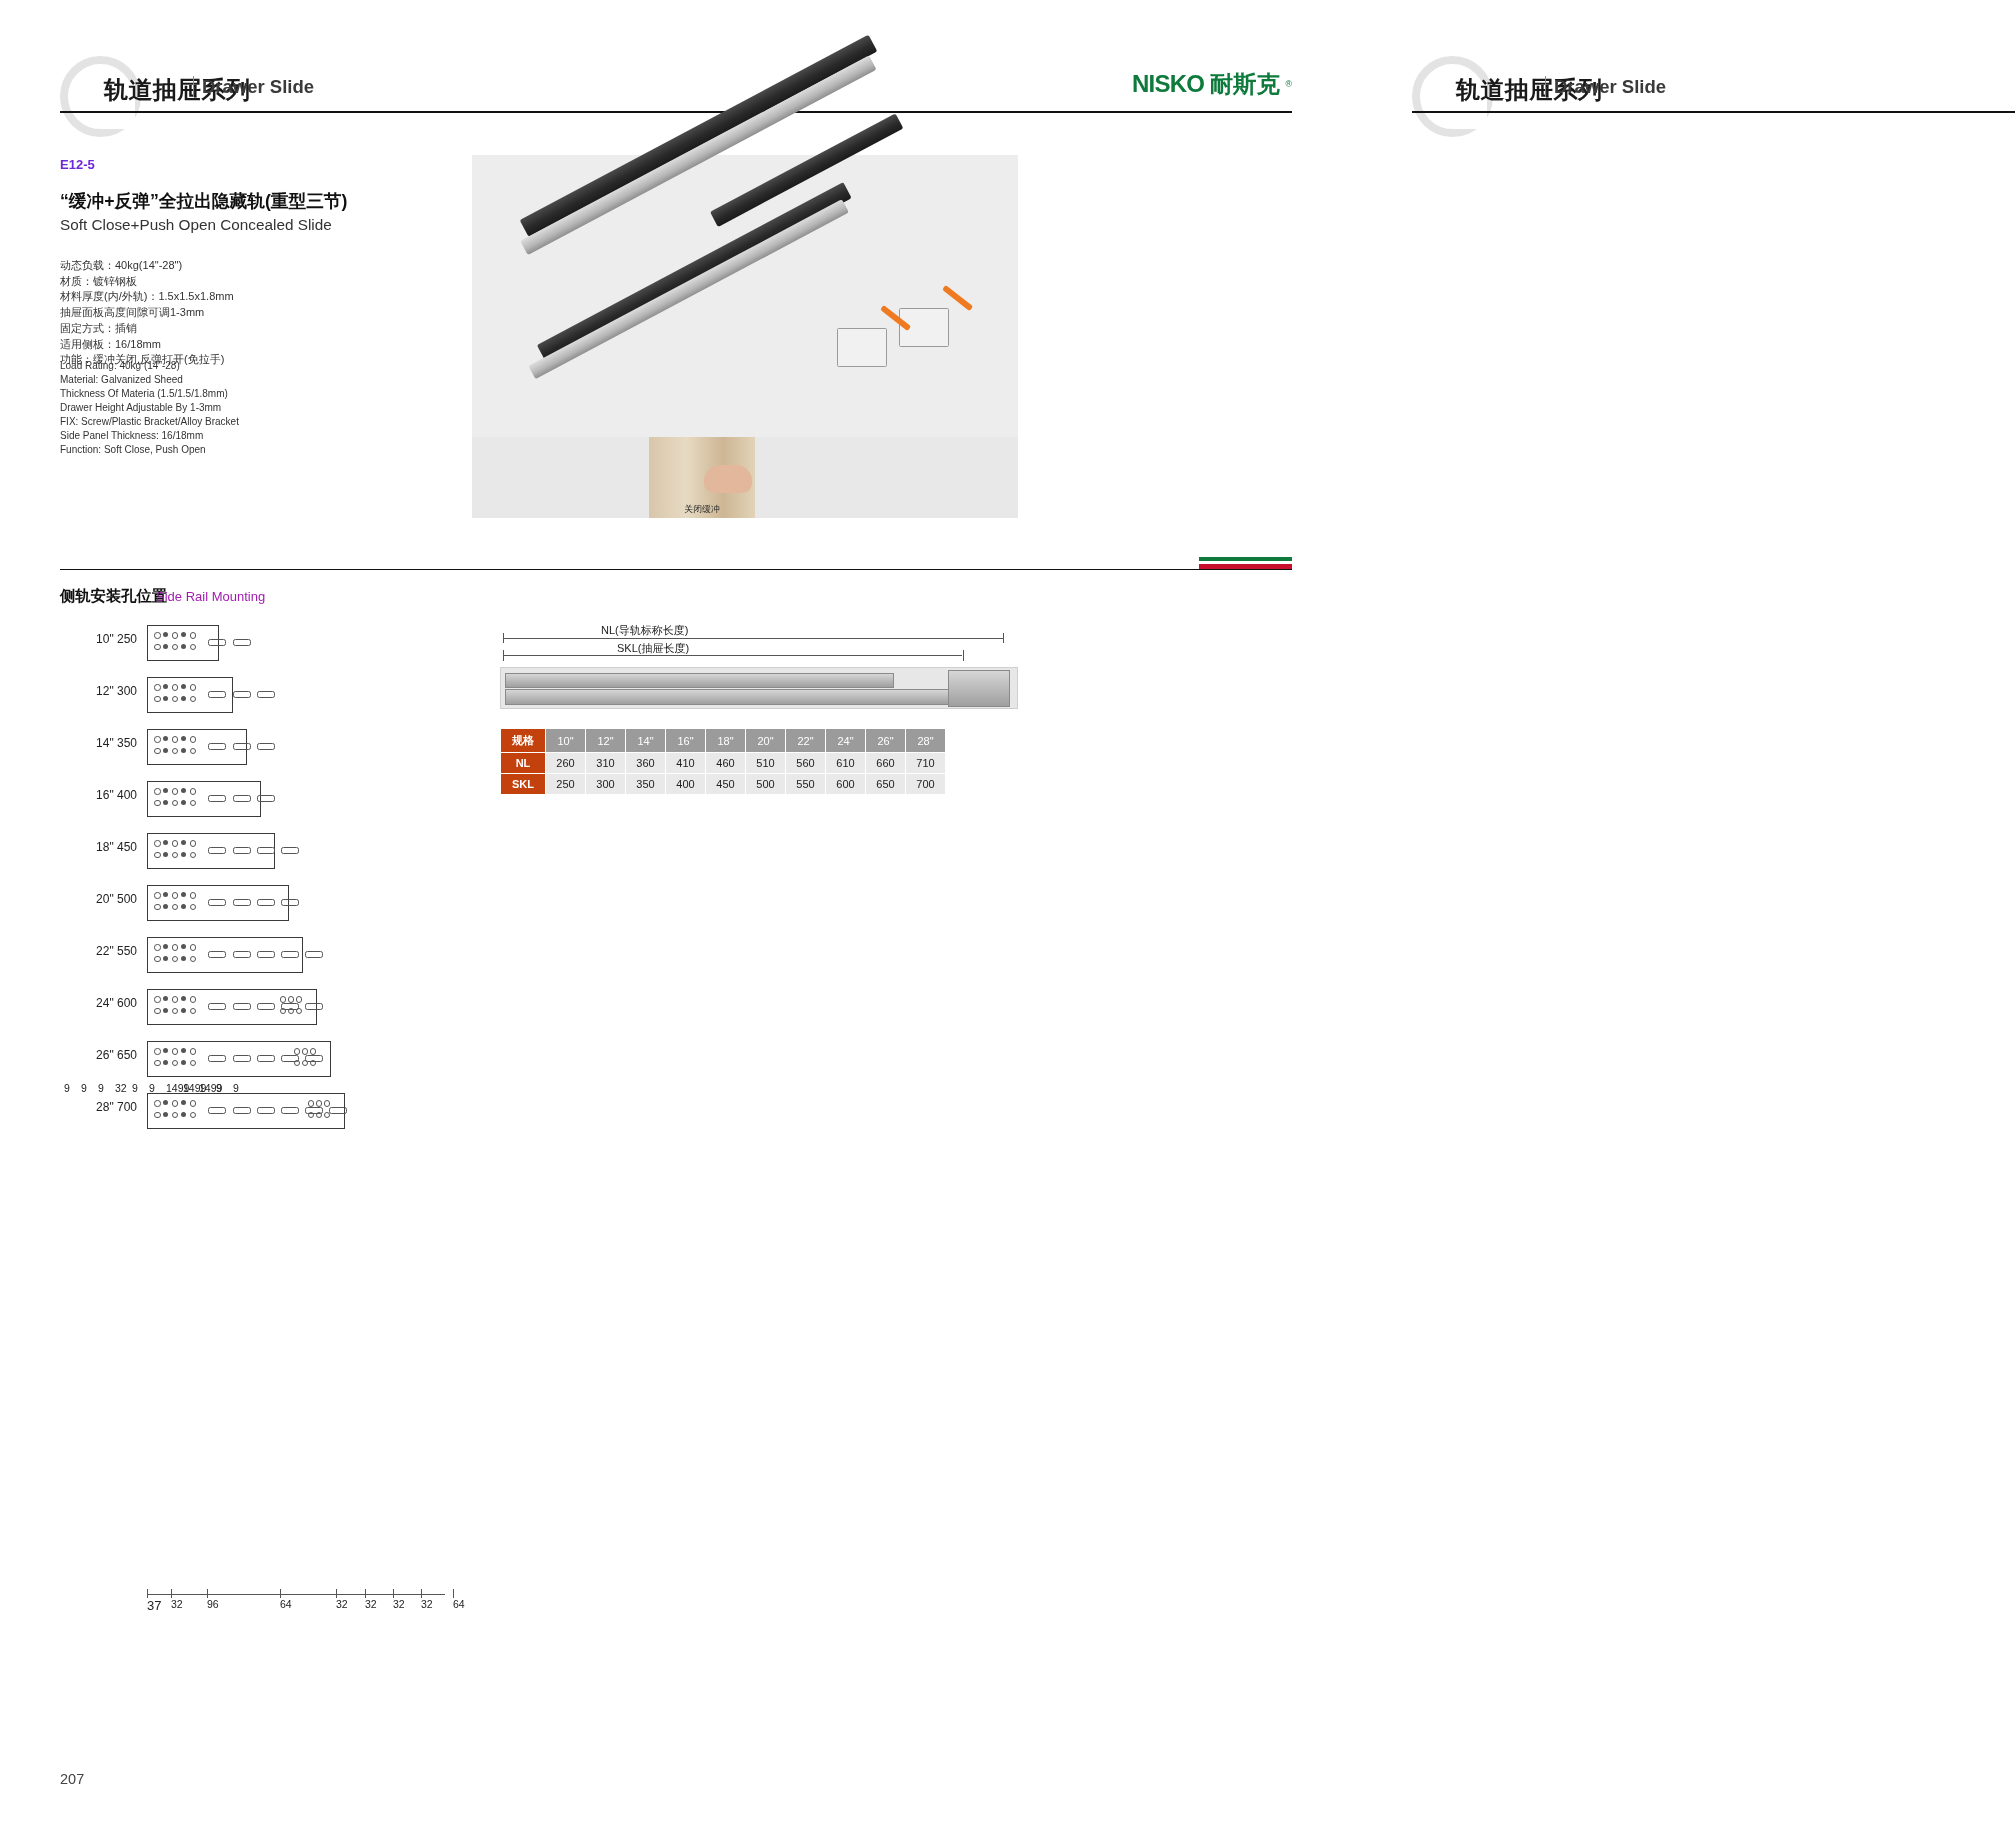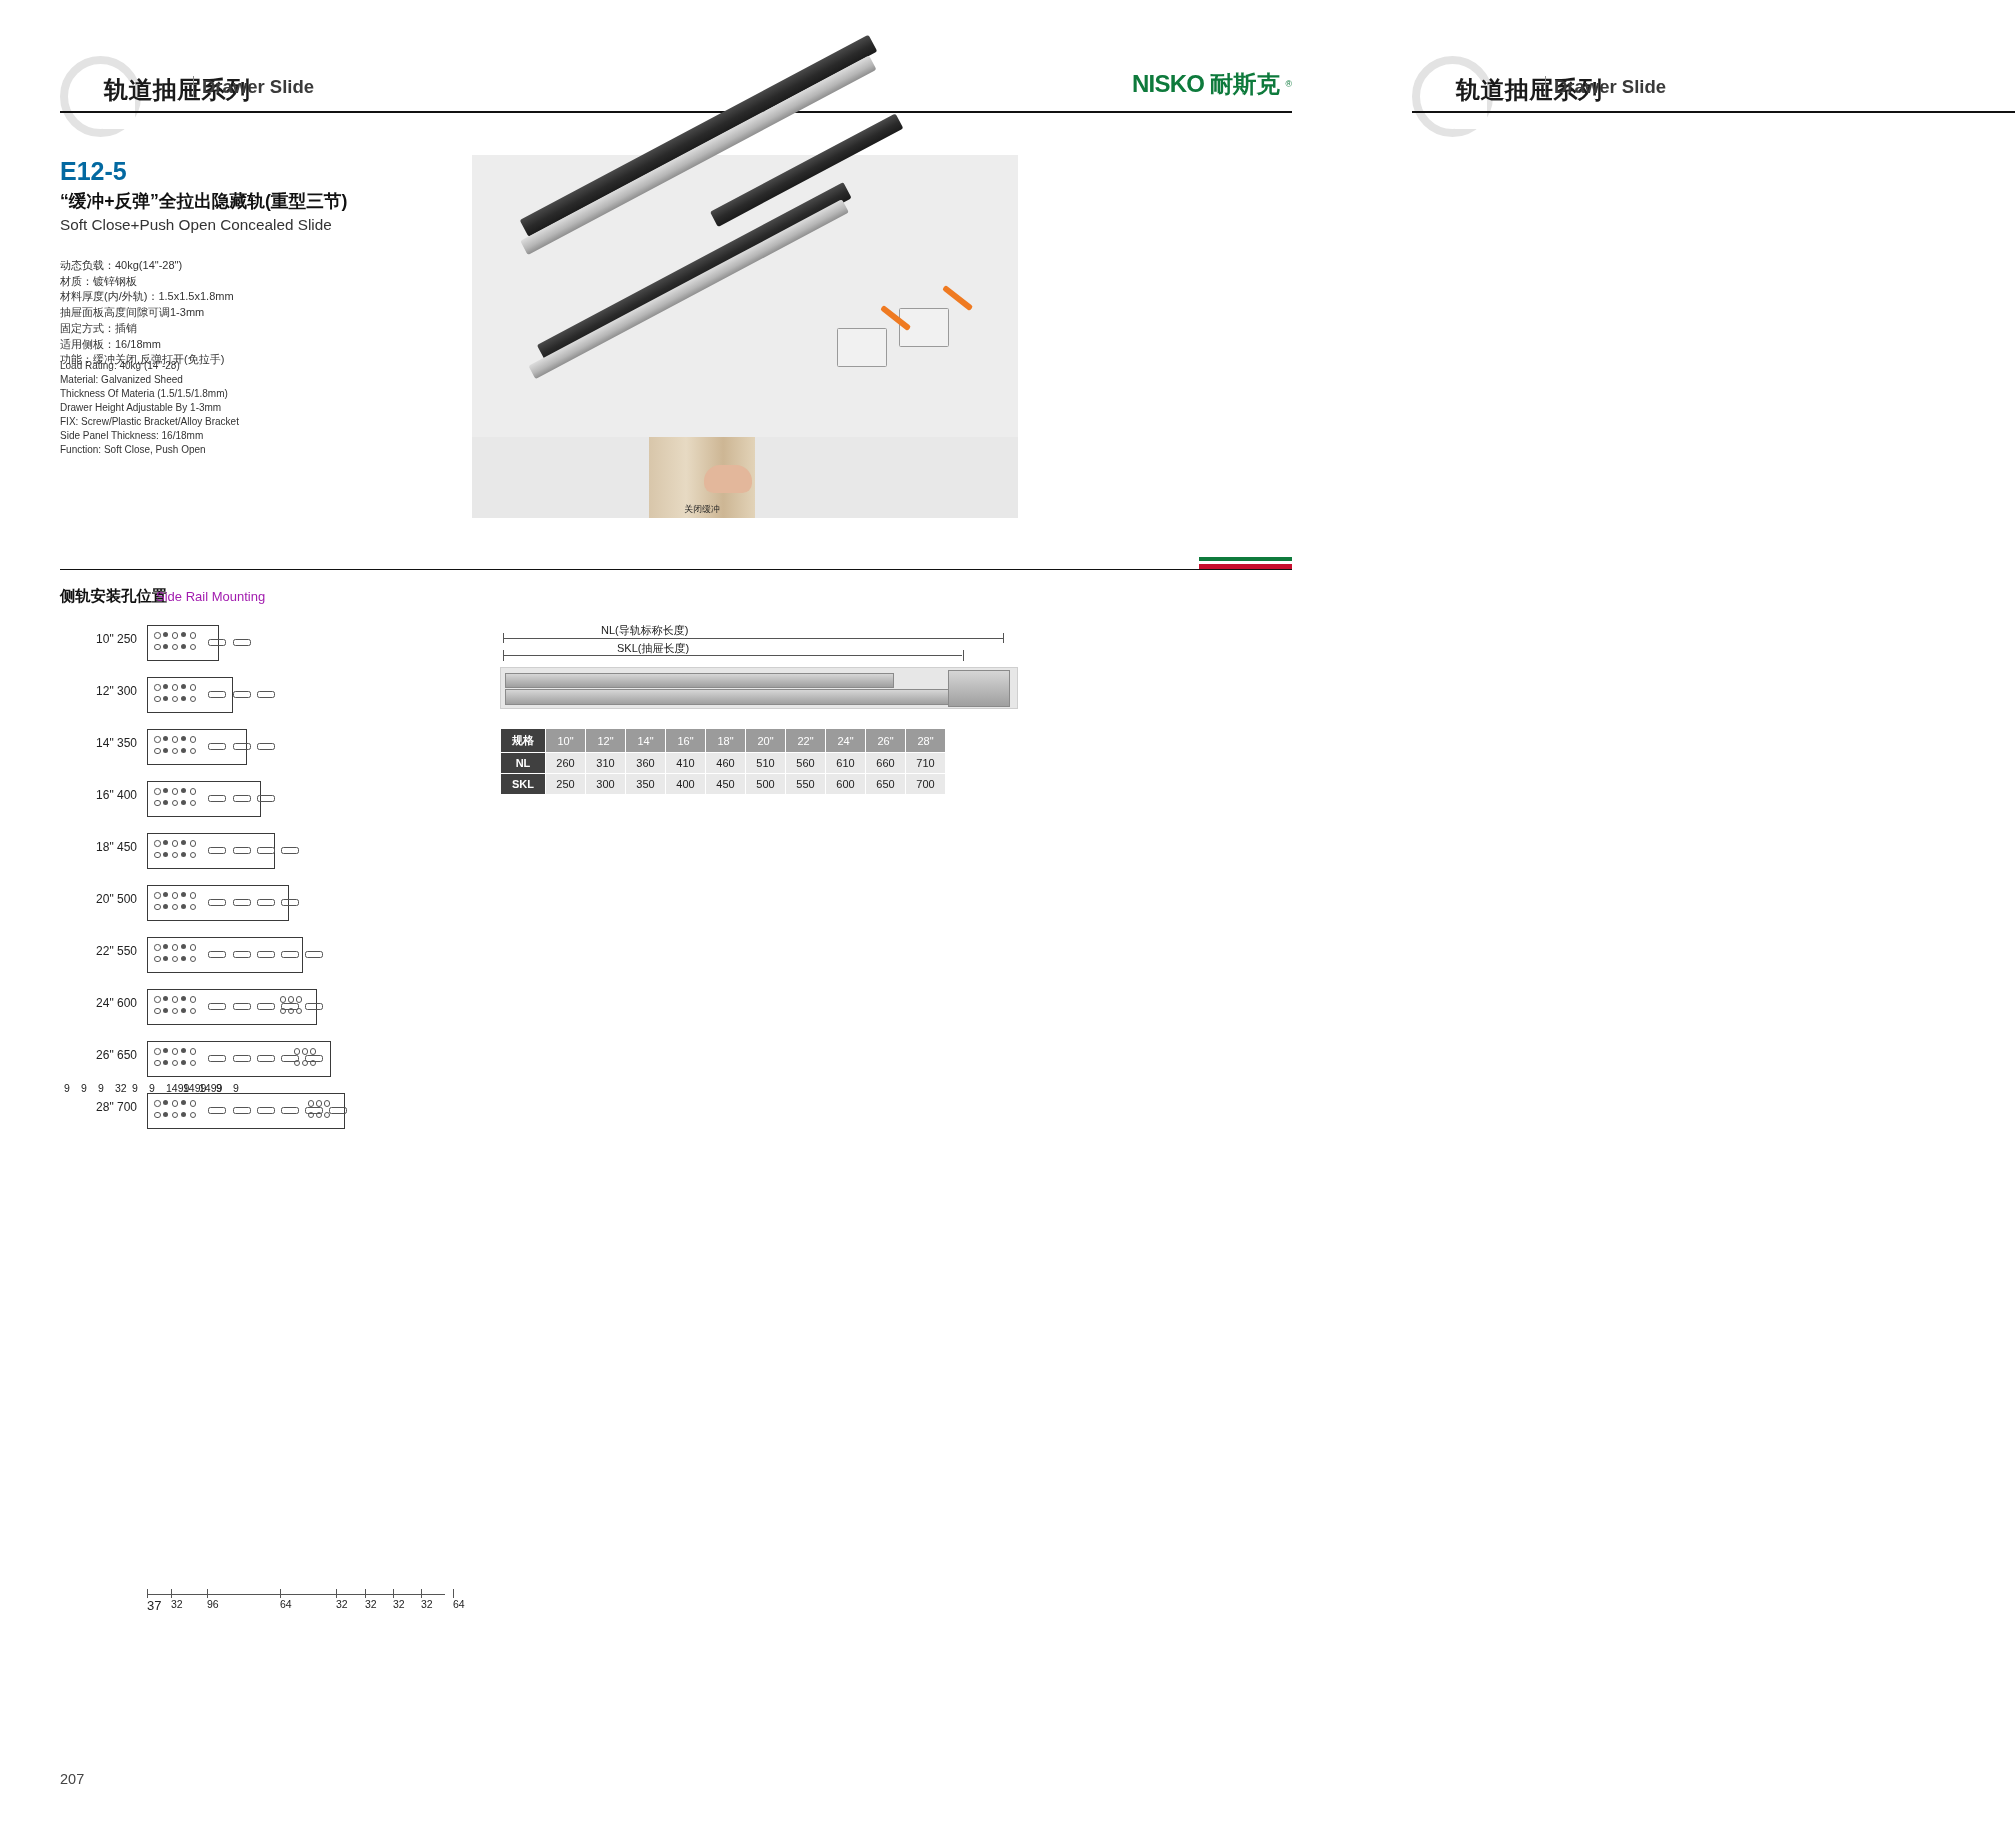--- a/index.html
+++ b/index.html
@@ -23,21 +23,21 @@
   .hdr-title{position:absolute;left:44px;top:13.7px;font-size:24px;font-weight:bold;letter-spacing:0.4px;color:#1a1a1a;}
   .hdr-sep{position:absolute;left:133px;top:16px;width:1.2px;height:21px;background:#8b8b8b;}
   .hdr-sub{position:absolute;left:142px;top:16px;font-size:18.5px;color:#3a3a3a;font-weight:bold;}
   .hdr-rule{position:absolute;left:0;right:0;top:51px;height:1.6px;background:#111;}
   .logo{position:absolute;right:0;top:8px;display:flex;align-items:center;gap:5.6px;}
   .logo-mark{font-size:24px;font-weight:bold;color:#0e7a3c;letter-spacing:-0.8px;}
   .logo-cn{font-size:23.4px;font-weight:bold;color:#0e7a3c;}
   .logo-r{font-size:8.9px;color:#0e7a3c;vertical-align:super;}
 
   
-  .code{position:absolute;left:60px;top:157px;font-size:25px;font-weight:bold;color:#0369a1;}
+  .code{position:absolute;left:60px;top:157px;font-size:13px;font-weight:bold;color:#6d28d9;}
   .prod-cn{position:absolute;left:60px;top:189px;font-size:17.7px;font-weight:bold;color:#111;}
   .prod-en{position:absolute;left:60px;top:216px;font-size:15.3px;color:#333;}
   .specs-cn{position:absolute;left:60px;top:258px;font-size:11px;line-height:15.7px;color:#333;white-space:pre-line;}
   .specs-en{position:absolute;left:60px;top:359px;font-size:10px;line-height:14px;color:#333;white-space:pre-line;}
 
   .hero{position:absolute;left:472px;top:155px;width:546px;height:282px;background:#ededed;}
   .hero-sub{position:absolute;left:472px;top:437px;width:546px;height:81px;background:#e8e8e8;}
   .photo{position:absolute;top:437px;height:81px;background:#cdbda6;overflow:hidden;}
   .photo.a{left:649px;width:106px;}
   .photo.b{left:758px;width:256px;}
@@ -72,21 +72,21 @@
   .dimline{position:absolute;height:0.4px;background:#555;}
   .vtick{position:absolute;width:0.4px;background:#555;}
 
   
   .nltab{position:absolute;left:500px;top:623px;width:524px;}
   .nl-cap{position:absolute;left:101px;top:0;font-size:11px;color:#222;}
   .skl-cap{position:absolute;left:117px;top:17.7px;font-size:11px;color:#222;}
   .slidepic{position:absolute;left:0;top:44px;width:516px;height:40px;background:#e7e7e7;border:0.4px solid #cfcfcf;}
   .tbl{position:absolute;left:0;top:105px;border-collapse:collapse;}
   .tbl td{border:0.8px solid #ffffff;font-size:11px;text-align:center;padding:4px 0;width:39px;color:#222;}
-  .tbl td.hd{background:#404040;color:#fff;width:44px;font-weight:bold;}
+  .tbl td.hd{background:#c2410c;color:#fff;width:44px;font-weight:bold;}
   .tbl td.hdr2{background:#9b9b9b;color:#fff;}
   .tbl td.val{background:#e9e9e9;}
   .metal{position:absolute;background:linear-gradient(180deg,#d6d6d6,#9f9f9f);border:0.4px solid #8a8a8a;}
 
   .pgno{position:absolute;bottom:60px;font-size:14.5px;color:#444;}
   .pgno.l{left:60px;}
 </style>
 </head>
 <body>
 

